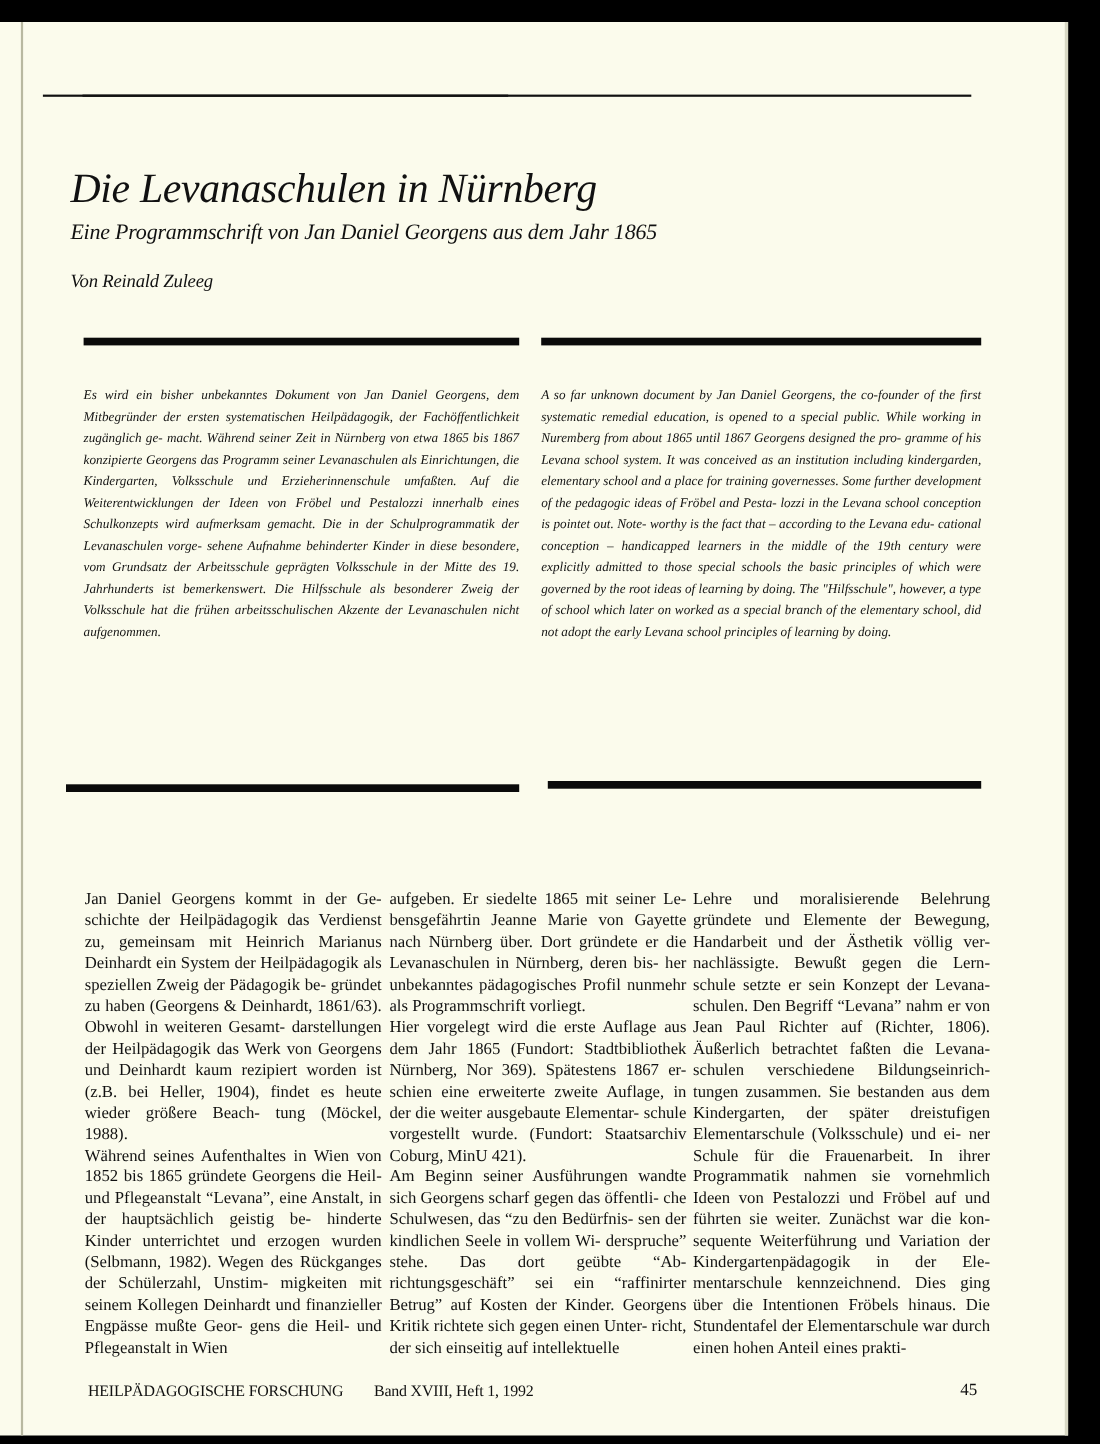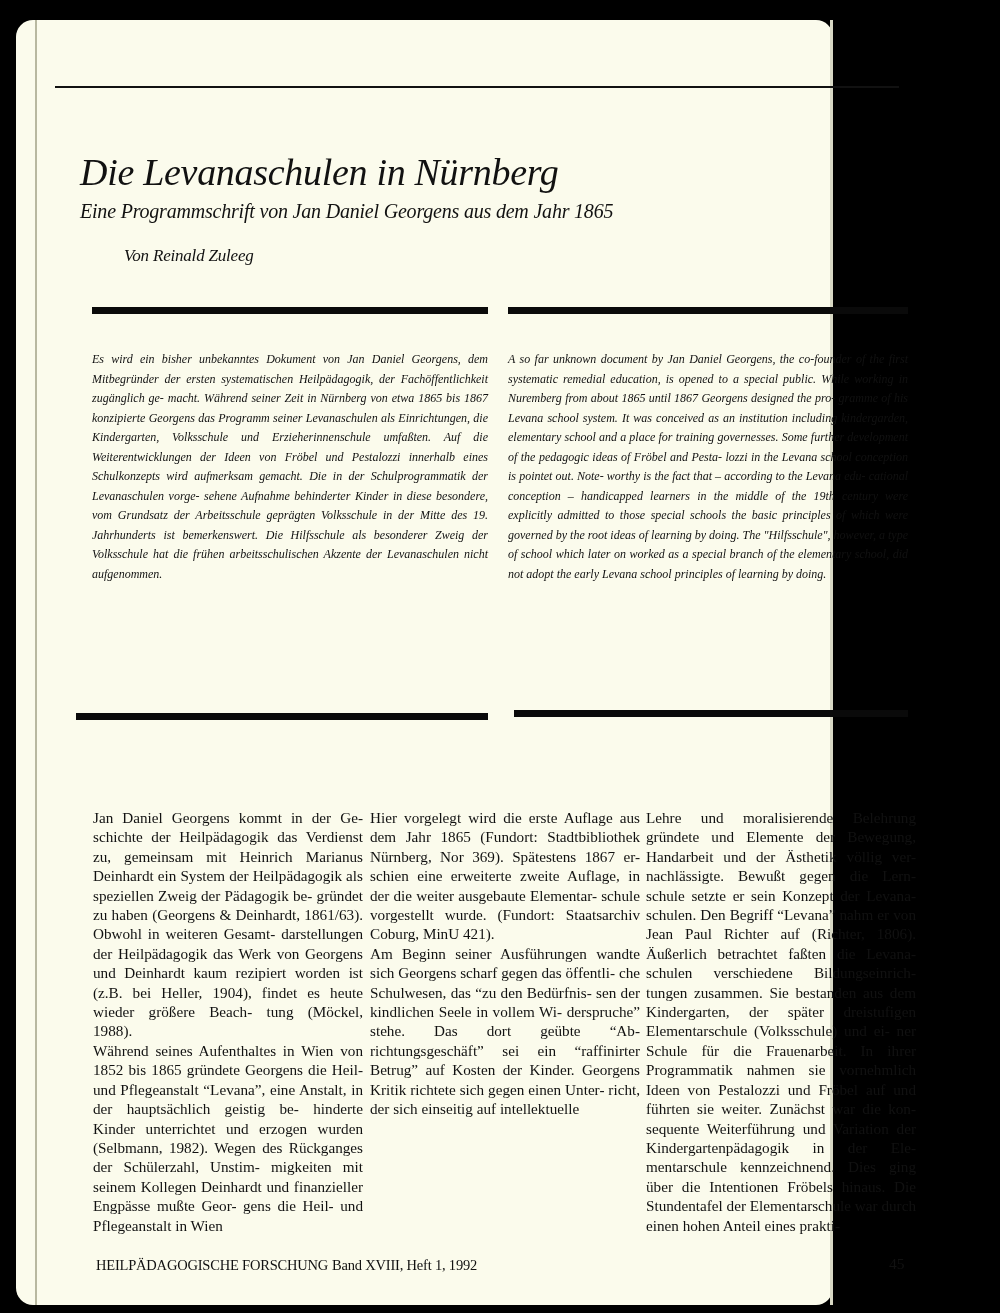--- a/index.html
+++ b/index.html
@@ -1,23 +1,22 @@
 <!DOCTYPE html>
 <html><head>
   <meta charset="utf-8">
   <style>
     html, body { margin: 0; padding: 0; }
     body {
       width: 1000px; height: 1313px; background: #000; position: relative; overflow: hidden;
       font-family: "Liberation Serif", "DejaVu Serif", serif; color: #111;
     }
     .page {
-      position: absolute; left: 16px; top: 20px; width: 817px; height: 1285px;
+      position: absolute; left: 0; top: 20px; width: 971px; height: 1285px;
       background: #fbfbec;
-      border-radius: 17px;
     }
     .gutter-line {
       position: absolute; left: 19px; top: 0; width: 2px; height: 100%;
       background: #b8b8a0;
     }
     .right-edge {
       position: absolute; right: 0; top: 0; width: 3px; height: 100%;
       background: #d8d8c4;
     }
     .header-rule {
@@ -26,21 +25,21 @@
     .title-block { position: absolute; left: 64px; top: 130px; width: 880px; }
     .title {
       font-style: italic; font-size: 38px; line-height: 44px; margin: 0; font-weight: normal;
       letter-spacing: -0.3px;
     }
     .subtitle {
       font-style: italic; font-size: 20px; line-height: 34px; margin: 0; font-weight: normal;
       letter-spacing: -0.2px;
     }
     .author {
-      font-style: italic; font-size: 17px; margin-top: 18px; letter-spacing: -0.2px; margin-left: 44px;
+      font-style: italic; font-size: 17px; margin-top: 18px; letter-spacing: -0.2px;
     }
     .bar {
       position: absolute; height: 7px; background: #0a0a0a;
     }
     .abstract {
       position: absolute; top: 330px; font-style: italic; font-size: 12px; line-height: 19.5px;
       text-align: justify; hyphens: manual;
     }
     .abstract.de { left: 76px; width: 396px; }
     .abstract.en { left: 492px; width: 400px; }
@@ -48,21 +47,21 @@
       position: absolute; top: 788px; width: 270px; font-size: 15.2px; line-height: 19.4px;
       text-align: justify;
     }
     .col p { margin: 0; }
     .col1 { left: 77px; }
     .col2 { left: 354px; }
     .col3 { left: 630px; }
     .footer {
       position: absolute; top: 1237px; left: 80px; font-size: 14.5px; letter-spacing: -0.2px;
     }
-    .footer .vol { margin-left: 4px; }
+    .footer .vol { margin-left: 28px; }
     .page-number {
       position: absolute; top: 1235px; left: 873px; font-size: 15.5px; text-align: right;
     }
   </style>
 </head>
 <body>
 
 <div class="page">
   <div class="gutter-line"></div>
   <div class="right-edge"></div>
@@ -83,20 +82,21 @@
   <div class="abstract en">A so far unknown document by Jan Daniel Georgens, the co-founder of the first systematic remedial education, is opened to a special public. While working in Nuremberg from about 1865 until 1867 Georgens designed the pro- gramme of his Levana school system. It was conceived as an institution including kindergarden, elementary school and a place for training governesses. Some further development of the pedagogic ideas of Fröbel and Pesta- lozzi in the Levana school conception is pointet out. Note- worthy is the fact that – according to the Levana edu- cational conception – handicapped learners in the middle of the 19th century were explicitly admitted to those special schools the basic principles of which were governed by the root ideas of learning by doing. The "Hilfsschule", however, a type of school which later on worked as a special branch of the elementary school, did not adopt the early Levana school principles of learning by doing.</div>
 
   <div class="bar" style="left:60px; top:693px; width:412px;"></div>
   <div class="bar" style="left:498px; top:690px; width:394px;"></div>
 
   <div class="col col1">
     <p>Jan Daniel Georgens kommt in der Ge- schichte der Heilpädagogik das Verdienst zu, gemeinsam mit Heinrich Marianus Deinhardt ein System der Heilpädagogik als speziellen Zweig der Pädagogik be- gründet zu haben (Georgens &amp; Deinhardt, 1861/63). Obwohl in weiteren Gesamt- darstellungen der Heilpädagogik das Werk von Georgens und Deinhardt kaum rezipiert worden ist (z.B. bei Heller, 1904), findet es heute wieder größere Beach- tung (Möckel, 1988).</p>
     <p>Während seines Aufenthaltes in Wien von 1852 bis 1865 gründete Georgens die Heil- und Pflegeanstalt “Levana”, eine Anstalt, in der hauptsächlich geistig be- hinderte Kinder unterrichtet und erzogen wurden (Selbmann, 1982). Wegen des Rückganges der Schülerzahl, Unstim- migkeiten mit seinem Kollegen Deinhardt und finanzieller Engpässe mußte Geor- gens die Heil- und Pflegeanstalt in Wien</p>
   </div>
   <div class="col col2">
+    <p>aufgeben. Er siedelte 1865 mit seiner Le- bensgefährtin Jeanne Marie von Gayette nach Nürnberg über. Dort gründete er die Levanaschulen in Nürnberg, deren bis- her unbekanntes pädagogisches Profil nunmehr als Programmschrift vorliegt.</p>
     <p>Hier vorgelegt wird die erste Auflage aus dem Jahr 1865 (Fundort: Stadtbibliothek Nürnberg, Nor 369). Spätestens 1867 er- schien eine erweiterte zweite Auflage, in der die weiter ausgebaute Elementar- schule vorgestellt wurde. (Fundort: Staatsarchiv Coburg, MinU 421).</p>
     <p>Am Beginn seiner Ausführungen wandte sich Georgens scharf gegen das öffentli- che Schulwesen, das “zu den Bedürfnis- sen der kindlichen Seele in vollem Wi- derspruche” stehe. Das dort geübte “Ab- richtungsgeschäft” sei ein “raffinirter Betrug” auf Kosten der Kinder. Georgens Kritik richtete sich gegen einen Unter- richt, der sich einseitig auf intellektuelle</p>
   </div>
   <div class="col col3">
     <p>Lehre und moralisierende Belehrung gründete und Elemente der Bewegung, Handarbeit und der Ästhetik völlig ver- nachlässigte. Bewußt gegen die Lern- schule setzte er sein Konzept der Levana- schulen. Den Begriff “Levana” nahm er von Jean Paul Richter auf (Richter, 1806). Äußerlich betrachtet faßten die Levana- schulen verschiedene Bildungseinrich- tungen zusammen. Sie bestanden aus dem Kindergarten, der später dreistufigen Elementarschule (Volksschule) und ei- ner Schule für die Frauenarbeit. In ihrer Programmatik nahmen sie vornehmlich Ideen von Pestalozzi und Fröbel auf und führten sie weiter. Zunächst war die kon- sequente Weiterführung und Variation der Kindergartenpädagogik in der Ele- mentarschule kennzeichnend. Dies ging über die Intentionen Fröbels hinaus. Die Stundentafel der Elementarschule war durch einen hohen Anteil eines prakti-</p>
   </div>
 
   <div class="footer">
     <span>HEILPÄDAGOGISCHE FORSCHUNG</span><span class="vol">Band XVIII, Heft 1, 1992</span>
   </div>

